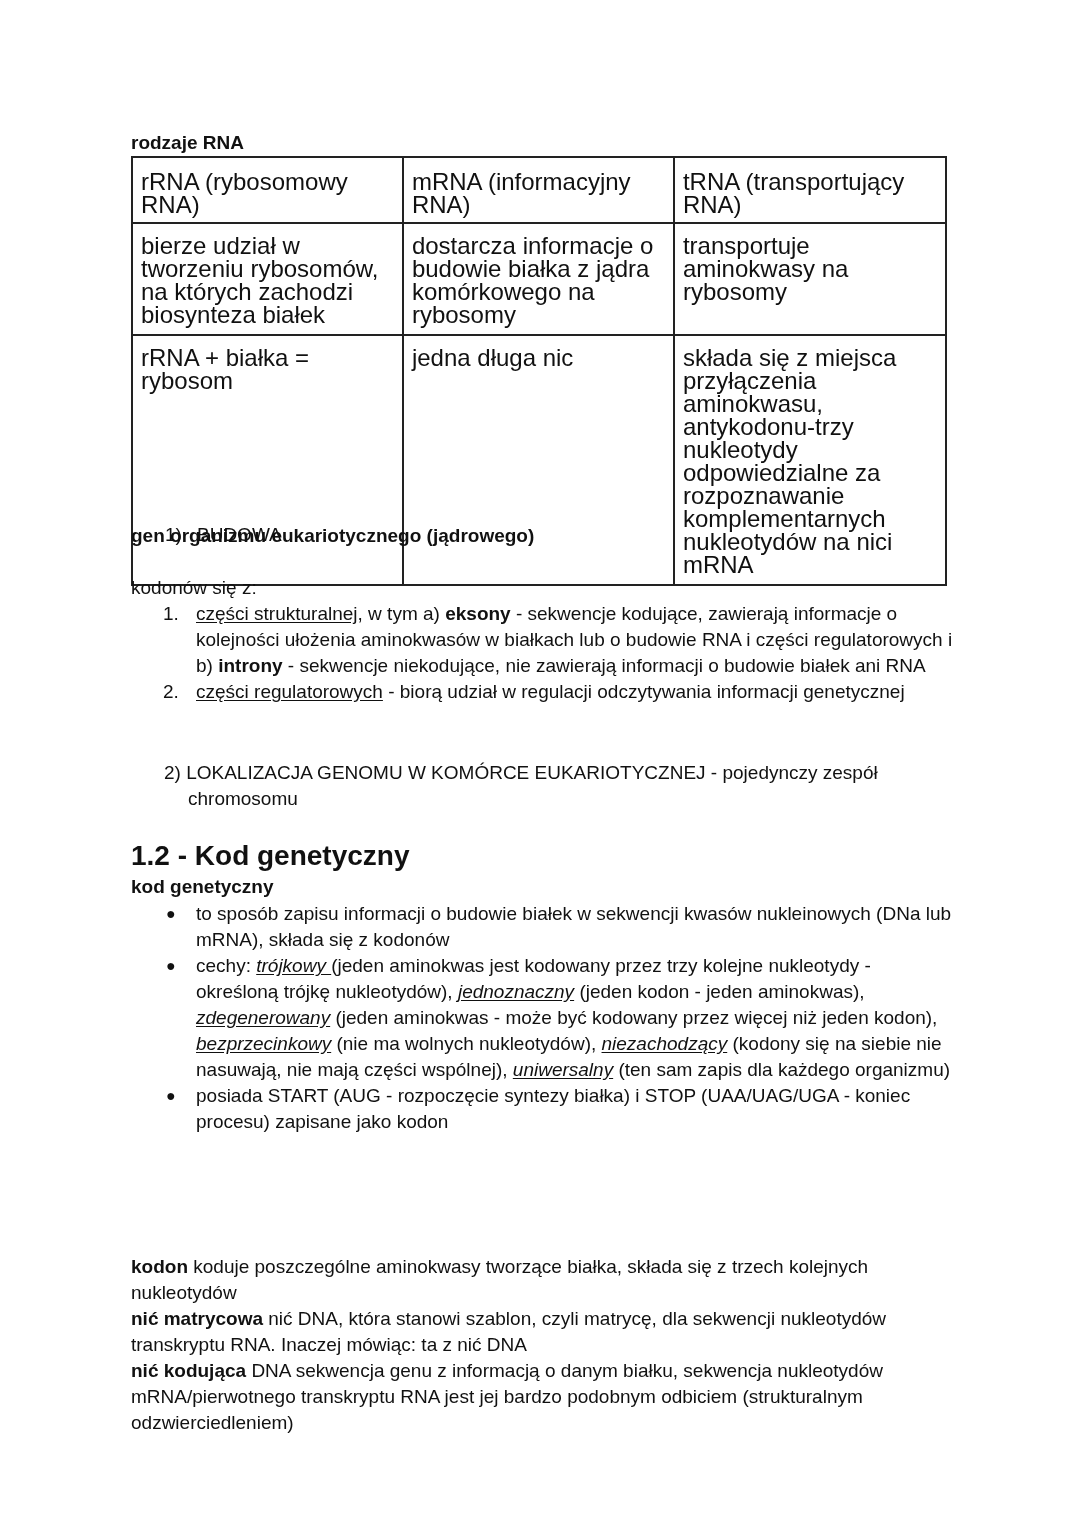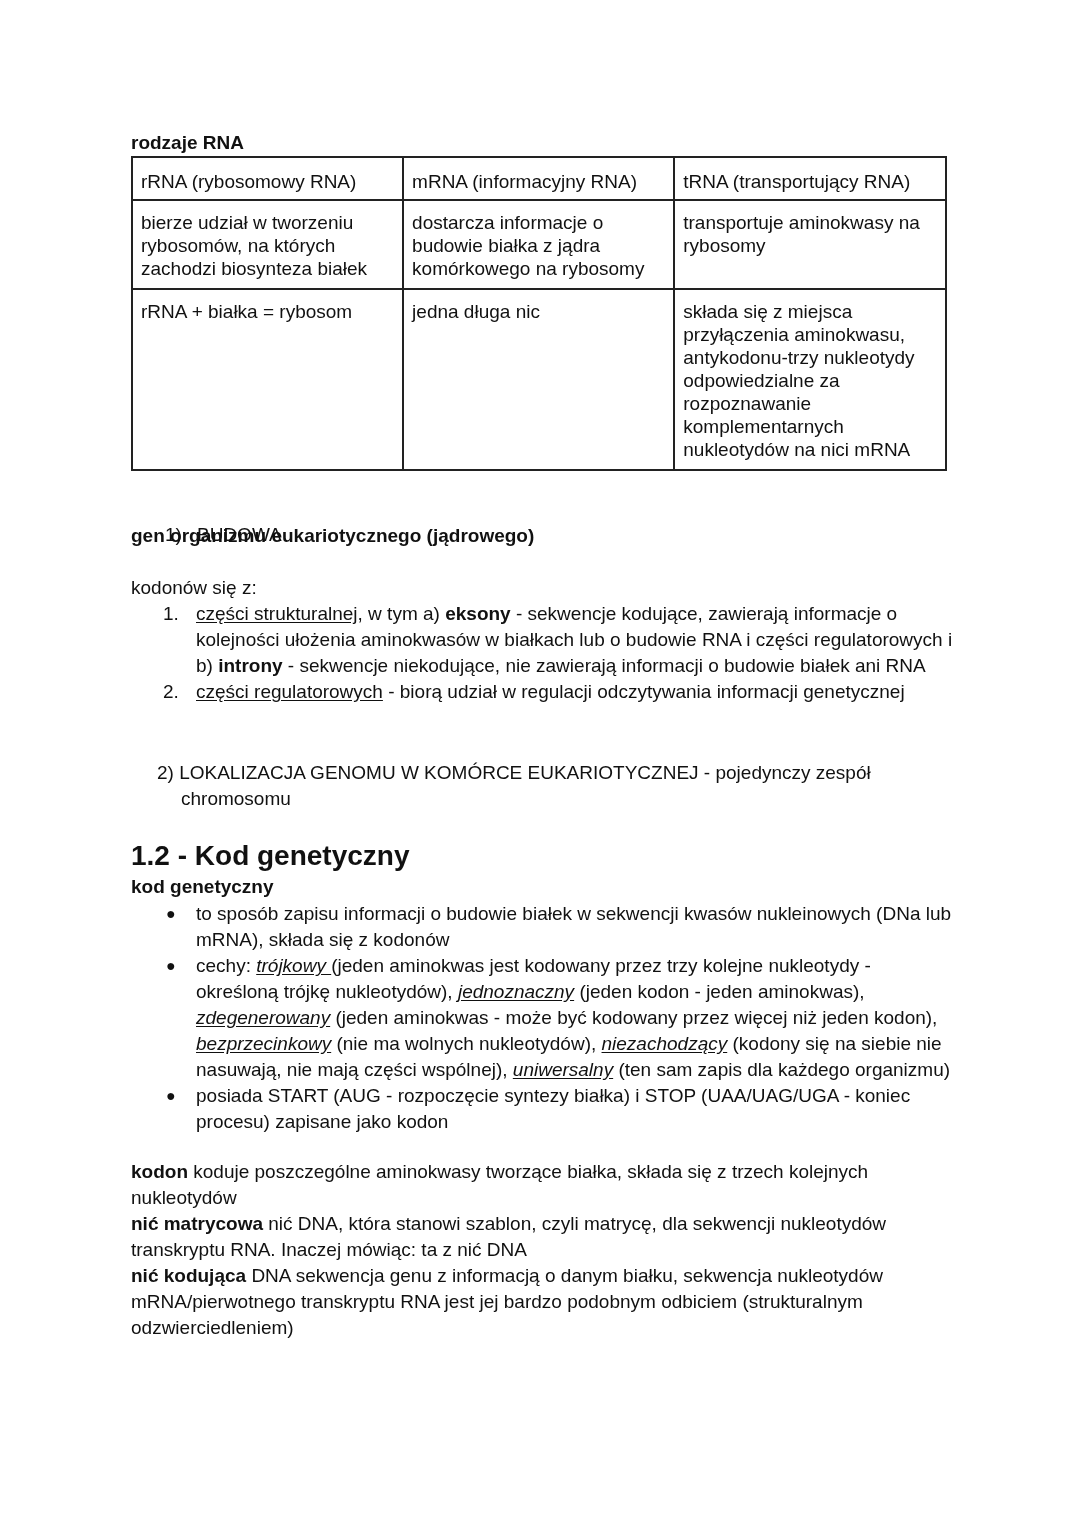--- a/index.html
+++ b/index.html
@@ -17,49 +17,49 @@
 
   table.rna {
     position: absolute; left: 131px; top: 156px;
     border-collapse: collapse; width: 816px;
   }
   table.rna td {
     border: 2px solid #222;
     vertical-align: top;
     padding: 27px 8px 8px 8px;
     line-height: 23px;
-    font-size: 19px;
+    font-size: 24px;
   }
   table.rna td.c1 { width: 255px; }
   table.rna td.c2 { width: 255px; }
   table.rna td.c3 { width: 255px; border-radius: 14px; }
   table.rna tr.r0 td { height: 22px; padding-top: 12px; padding-bottom: 6px; }
   table.rna tr.r1 td { height: 57px; padding-top: 10px; }
   table.rna tr.r2 td { height: 160px; padding-top: 10px; }
 
   #h-gen { left: 131px; top: 523px; font-weight: bold; }
   #budowa { left: 165px; top: 522px; }
   #budowa .num { display: inline-block; width: 32px; }
   #sklada { left: 131px; top: 575px; }
 
   ol.parts { position: absolute; left: 163px; top: 601px; margin: 0; padding: 0; list-style: none; width: 790px; }
   ol.parts li { position: relative; padding-left: 33px; }
   ol.parts li .n { position: absolute; left: 0; top: 0; }
 
-  #lokal { left: 157px; top: 760px; width: 770px; }
+  #lokal { left: 164px; top: 760px; width: 770px; }
   #lokal .cont { display: block; padding-left: 24px; }
 
   #h-kod { left: 131px; top: 838px; font-size: 28px; line-height: 36px; font-weight: bold; }
   #h-kod-sub { left: 131px; top: 874px; font-weight: bold; }
 
   ul.kod { position: absolute; left: 163px; top: 901px; margin: 0; padding: 0; list-style: none; width: 790px; }
   ul.kod li { position: relative; padding-left: 33px; }
   ul.kod li .b { position: absolute; left: 3px; top: 0; font-size: 16px; }
 
-  #defs { left: 131px; top: 1159px; width: 820px; }
+  #defs { left: 131px; top: 1254px; width: 820px; }
   #defs p { margin: 0; }
 </style>
 </head>
 <body>
 
 <div id="h-rodzaje" class="abs">rodzaje RNA</div>
 
 <table class="rna">
   <tbody>
       <tr class="r0">

